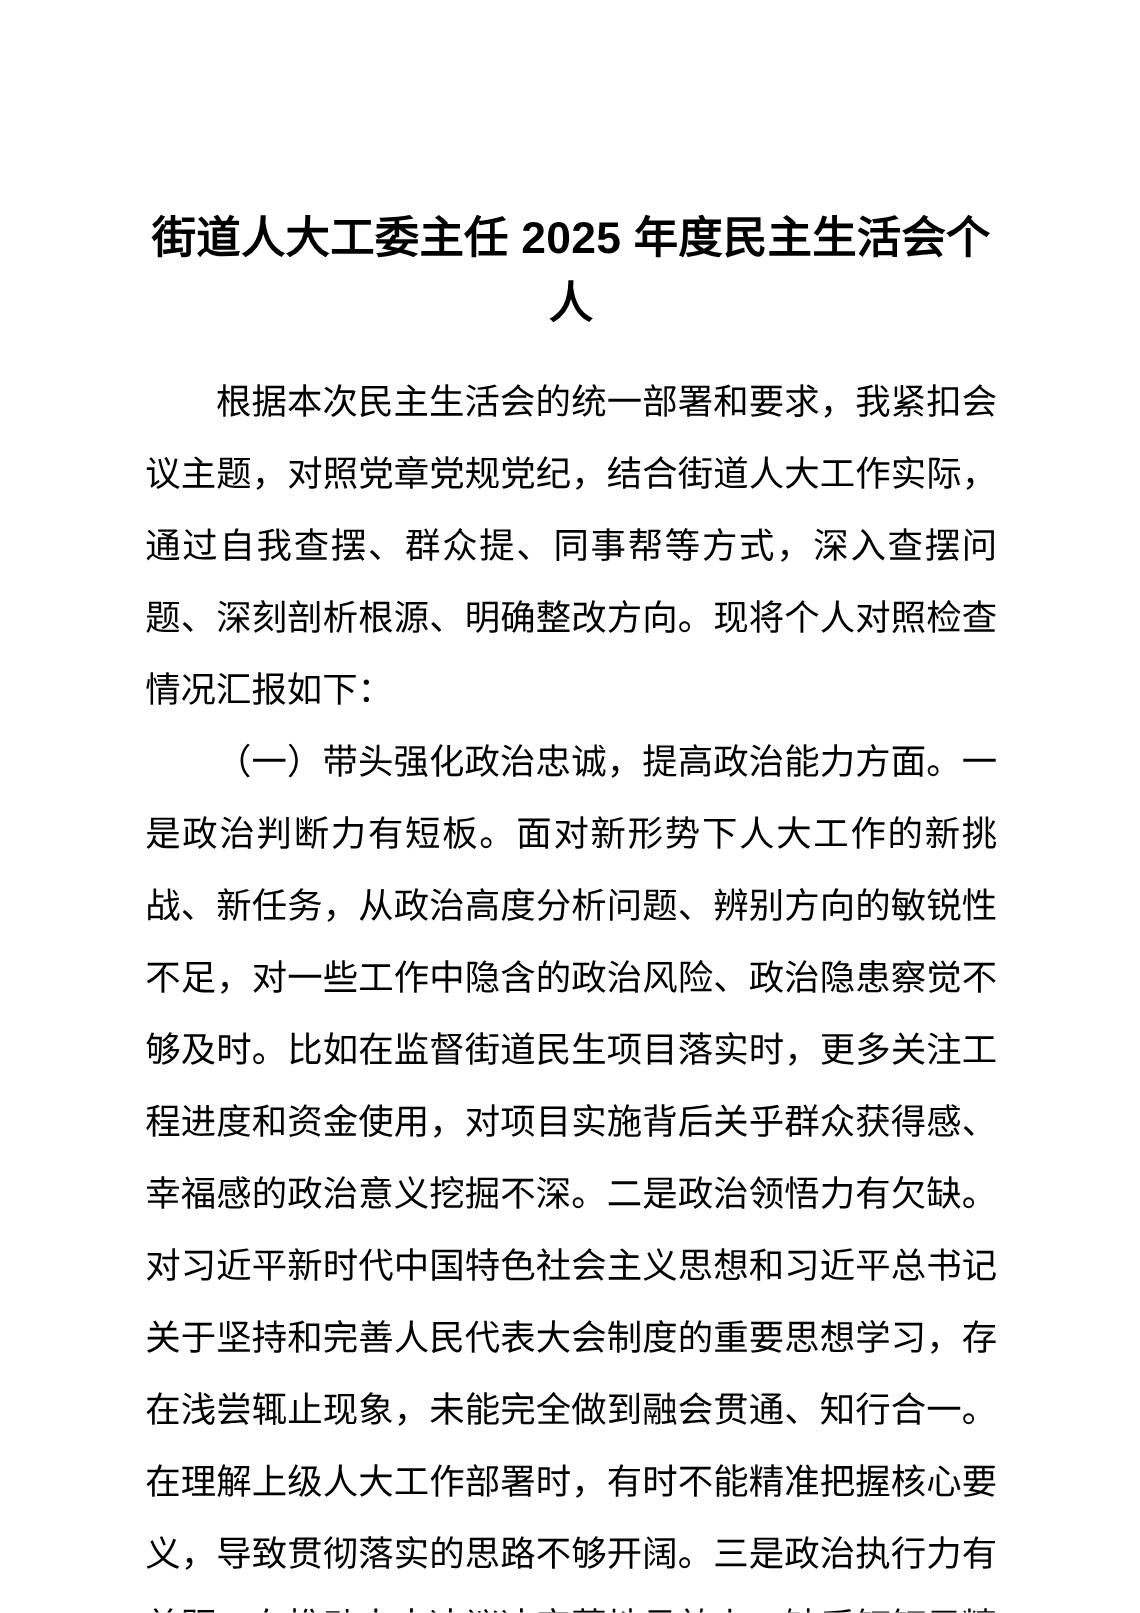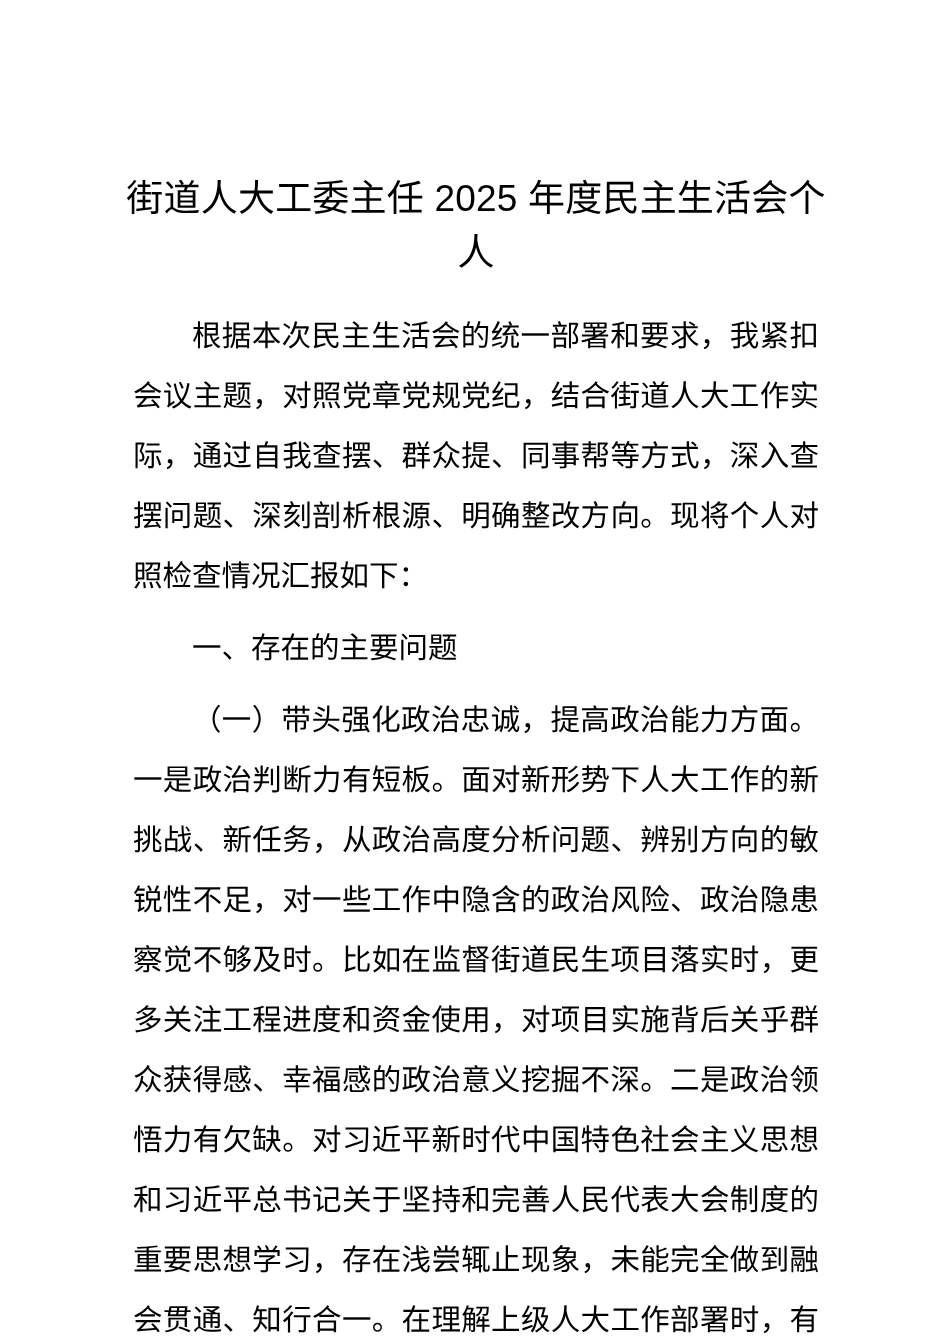--- a/index.html
+++ b/index.html
@@ -24,31 +24,31 @@
   .content {
     position: absolute;
     left: 121px;
     top: 0;
     width: 710px;
   }
   .doc-title {
     margin: 0;
     padding-top: 172px;
     font-size: 37px;
-    font-weight: normal;
+    font-weight: bold;
     line-height: 54px;
     text-align: center;
     letter-spacing: 0.2px;
     word-break: break-all;
   }
   .body-block {
     margin-top: 26px;
   }
   p.para {
-    margin: 12px;
+    margin: 0;
     font-size: 29.5px;
     line-height: 60px;
     text-align: justify;
     text-justify: inter-ideograph;
     text-indent: 59px;
     word-break: break-all;
     letter-spacing: 0;
     font-family: Liberation Serif, serif;
   }
   p.para.heading {
@@ -63,21 +63,20 @@
   <div class="content">
 
     <h1 class="doc-title">
       <span style="display: block;">街道人大工委主任 2025 年度民主生活会个人</span>
     </h1>
 
     <div class="body-block">
 
       <p class="para">根据本次民主生活会的统一部署和要求，我紧扣会议主题，对照党章党规党纪，结合街道人大工作实际，通过自我查摆、群众提、同事帮等方式，深入查摆问题、深刻剖析根源、明确整改方向。现将个人对照检查情况汇报如下：</p>
 
-      <p class="para heading">一、存在的主要问题</p>
 
       <p class="para">（一）带头强化政治忠诚，提高政治能力方面。一是政治判断力有短板。面对新形势下人大工作的新挑战、新任务，从政治高度分析问题、辨别方向的敏锐性不足，对一些工作中隐含的政治风险、政治隐患察觉不够及时。比如在监督街道民生项目落实时，更多关注工程进度和资金使用，对项目实施背后关乎群众获得感、幸福感的政治意义挖掘不深。二是政治领悟力有欠缺。对习近平新时代中国特色社会主义思想和习近平总书记关于坚持和完善人民代表大会制度的重要思想学习，存在浅尝辄止现象，未能完全做到融会贯通、知行合一。在理解上级人大工作部署时，有时不能精准把握核心要义，导致贯彻落实的思路不够开阔。三是政治执行力有差距。在推动人大决议决定落地见效上，缺乏钉钉子精神，对一些重难点工作的跟踪</p>
 
     </div>
 
   </div>
 
 </div>
 
 </body></html>

